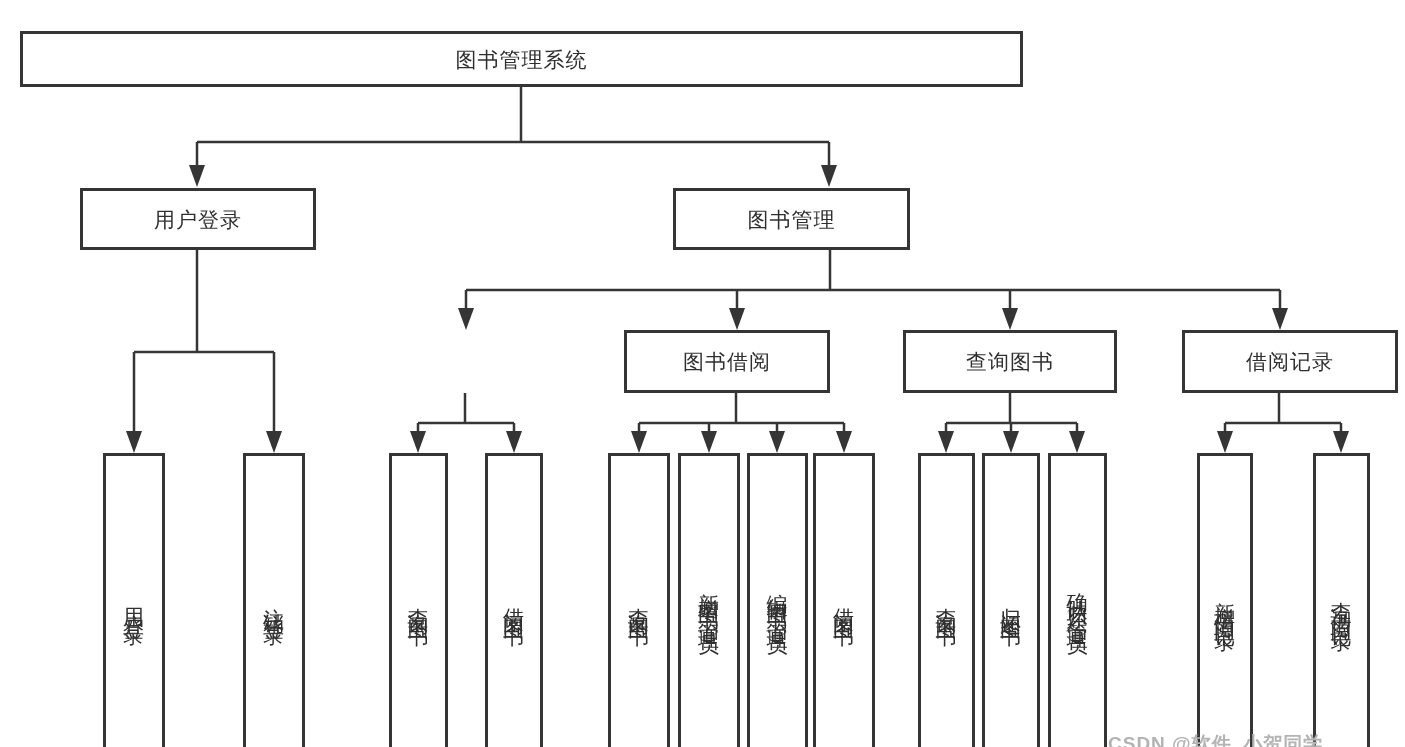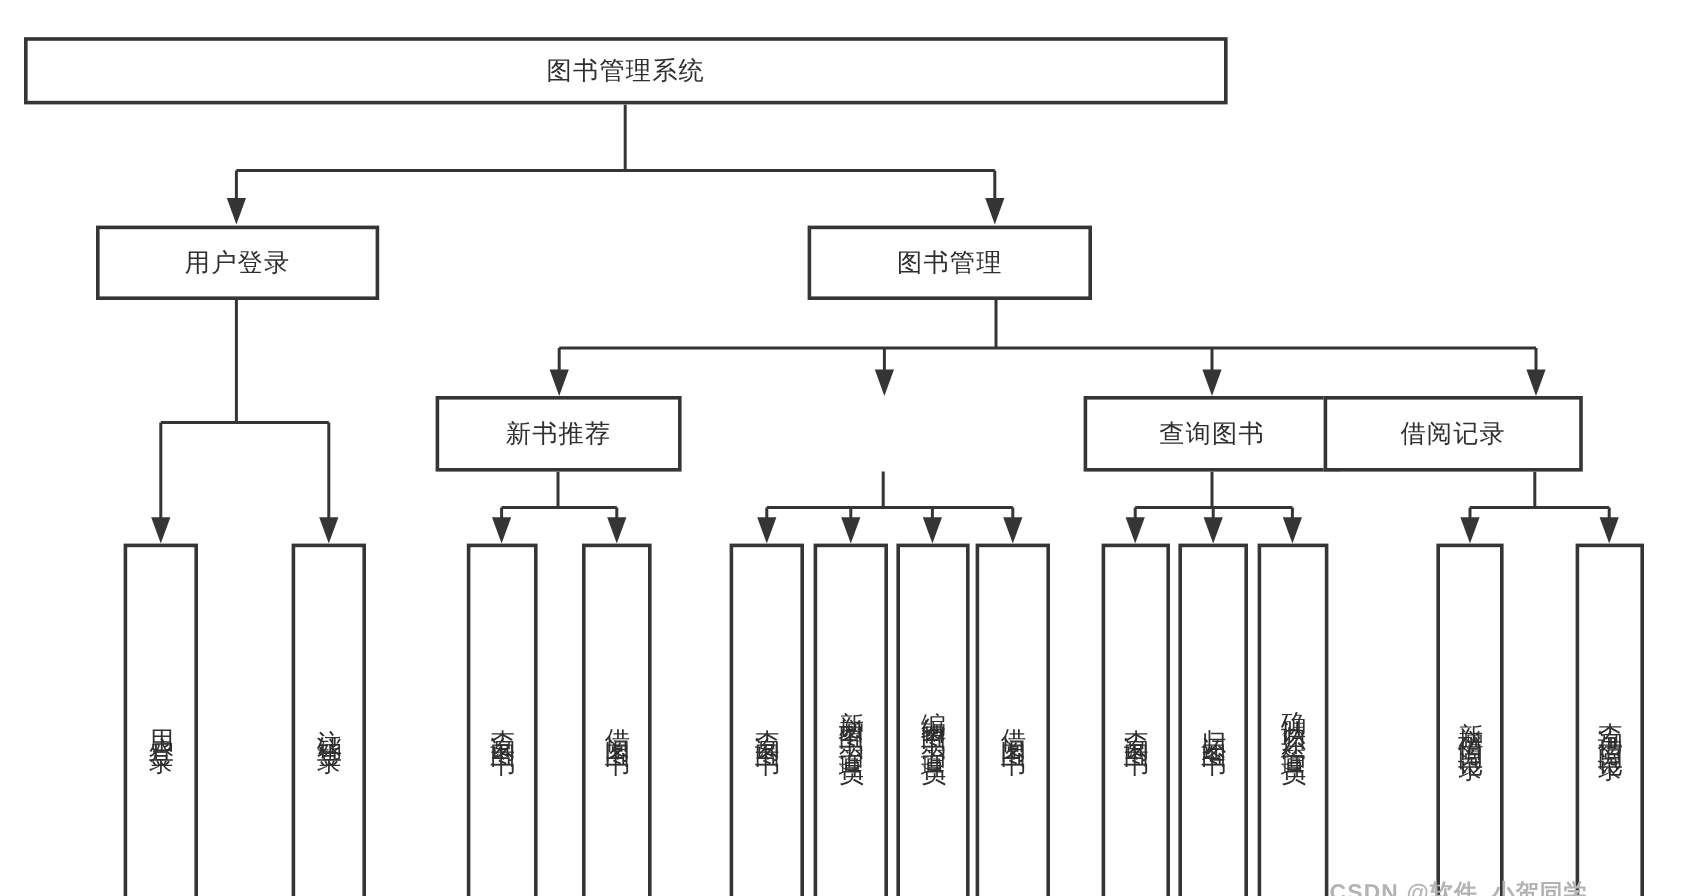--- a/index.html
+++ b/index.html
@@ -40,21 +40,21 @@
   }
   
   .b-root   {left:20px;  top:14px;  width:1003px; height:56px;}
   
   .b-login  {left:80px;  top:171px; width:236px;  height:62px;}
   .b-mgmt   {left:673px; top:171px; width:237px;  height:62px;}
   
   .b-newrec {left:363px; top:313px; width:205px;  height:63px;}
   .b-borrow {left:624px; top:313px; width:206px;  height:63px;}
   .b-current{left:903px; top:313px; width:214px;  height:63px;}
-  .b-records{left:1103px;top:313px; width:216px;  height:63px;}
+  .b-records{left:1182px;top:313px; width:216px;  height:63px;}
   
   .leaf{top:436px;height:300px;}
   .b-l-login  {left:103px; width:62px;}
   .b-l-logout {left:243px; width:62px;}
   .b-nb-query {left:389px; width:59px;}
   .b-nb-borrow{left:485px; width:58px;}
   .b-bb-query {left:608px; width:62px;}
   .b-bb-add   {left:678px; width:62px;}
   .b-bb-edit  {left:747px; width:61px;}
   .b-bb-borrow{left:813px; width:62px;}
@@ -136,22 +136,22 @@
     <span>图书管理</span>
   </div>
 
   <div class="node vnode leaf b-l-login">
     <span>用户登录</span>
   </div>
   <div class="node vnode leaf b-l-logout">
     <span>注销登录</span>
   </div>
 
-  <div class="node b-newrec">
-    <span>新书推荐</span>
+  <div class="node b-borrow">
+    <span>图书借阅</span>
   </div>
   <div class="node b-current">
     <span>查询图书</span>
   </div>
   <div class="node b-records">
     <span>借阅记录</span>
   </div>
 
   <div class="node vnode leaf b-nb-query">
     <span>查询图书</span>

